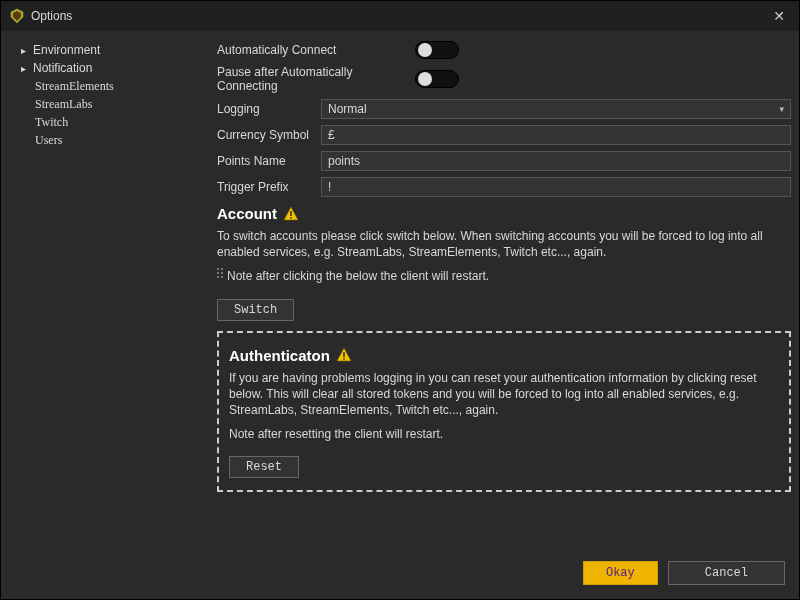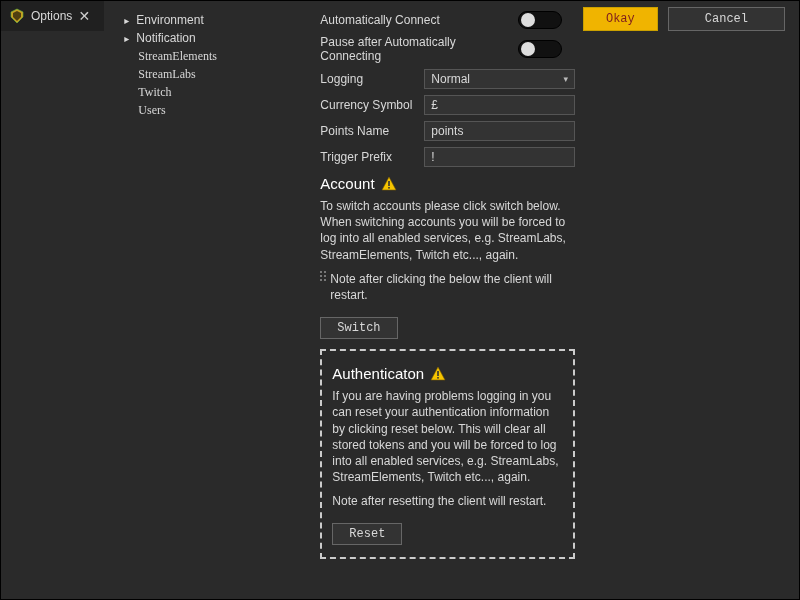--- a/index.html
+++ b/index.html
@@ -10,21 +10,21 @@
     background: #2a2a2a;
     width: 800px;
     height: 600px;
     overflow: hidden;
   }
   .window {
     width: 800px;
     height: 600px;
     background: #2a2a2a;
     display: flex;
-    flex-direction: row;
+    flex-direction: column;
     border: 1px solid #000;
   }
   .titlebar {
     height: 30px;
     background: #202020;
     display: flex;
     align-items: center;
     padding: 0 8px;
     justify-content: space-between;
   }
@@ -113,21 +113,21 @@
   .textbox input {
     width: 100%;
     background: transparent;
     border: none;
     color: #d8d8d8;
     font-family: inherit;
     font-size: 12px;
     outline: none;
   }
   .section-heading {
-    font-weight: normal;
+    font-weight: bold;
     font-size: 15px;
     color: #fff;
     margin: 8px 0 6px 0;
     display: flex;
     align-items: center;
     gap: 6px;
   }
   .warn-icon {
     width: 16px; height: 16px;
     display:inline-block;
@@ -152,21 +152,21 @@
     border: 1px solid #666;
     color: #d8d8d8;
     padding: 3px 16px;
     cursor: pointer;
     font-size: 12px;
     font-family: Liberation Mono, monospace;
   }
   .button.primary {
     background: #f0b400;
     border: 1px solid #caa000;
-    color: #7f1d1d;
+    color: #4c1d95;
     padding: 4px 22px;
   }
   .dashed-box {
     border: 2px dashed #ccc;
     padding: 6px 10px 12px 10px;
     margin-top: 4px;
   }
   .footer {
     height: 44px;
     display: flex;

